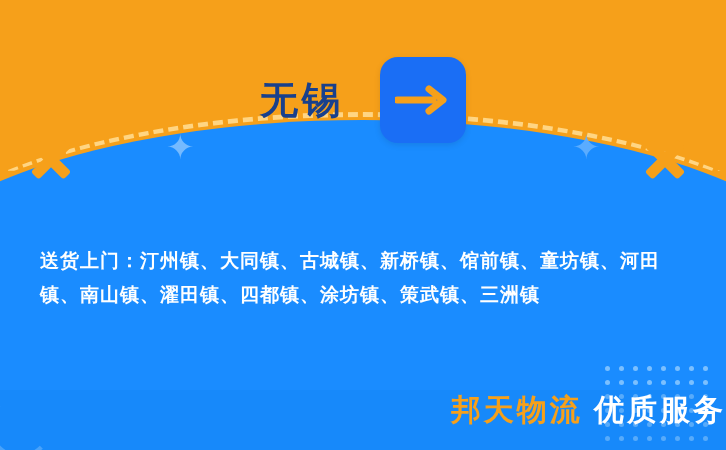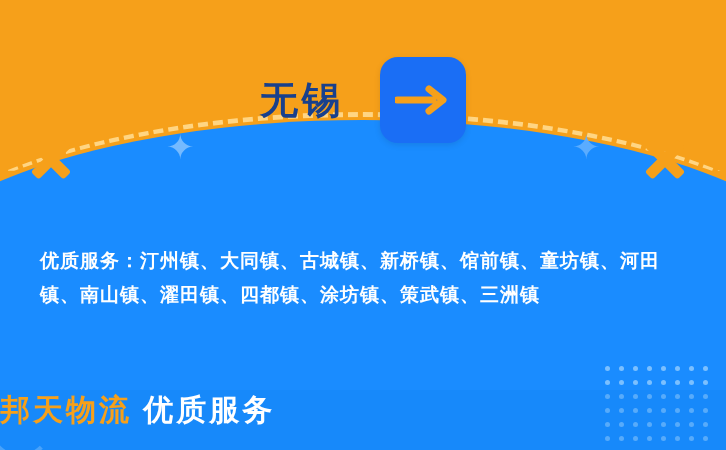--- a/index.html
+++ b/index.html
@@ -161,21 +161,21 @@
     line-height: 34px;
     letter-spacing: 1px;
   }
 
   
   .slogan {
     position: absolute;
     left: 0;
     top: 390px;
     width: 726px;
-    text-align: left;
+    text-align: right;
     font-size: 30px;
     font-weight: bold;
     letter-spacing: 3px;
   }
   .slogan .brand { color: #f6a01a; }
   .slogan .quality { color: #ffffff; }
 
   
   .bottom-band {
     position: absolute;
@@ -268,21 +268,21 @@
 
   <div class="route-row">
     <div class="city">无锡</div>
     <div class="arrow-box">
       <svg width="56" height="34" viewBox="0 0 56 34" aria-hidden="true">
         <path d="M2 17 H38 M34 6 L48 17 L34 28" fill="none" stroke="#f6a01a" stroke-width="7" stroke-linecap="round" stroke-linejoin="round"></path>
       </svg>
     </div>
   </div>
 
-  <div class="delivery">优质服务：汀州镇、大同镇、古城镇、新桥镇、馆前镇、童坊镇、河田镇、南山镇、濯田镇、四都镇、涂坊镇、策武镇、三洲镇</div>
+  <div class="delivery">送货上门：汀州镇、大同镇、古城镇、新桥镇、馆前镇、童坊镇、河田镇、南山镇、濯田镇、四都镇、涂坊镇、策武镇、三洲镇</div>
 
   <div class="bottom-band"></div>
 
   <div class="slogan">
     <span class="brand">邦天物流</span>
     <span class="quality">优质服务</span>
   </div>
 
 </div>
 

